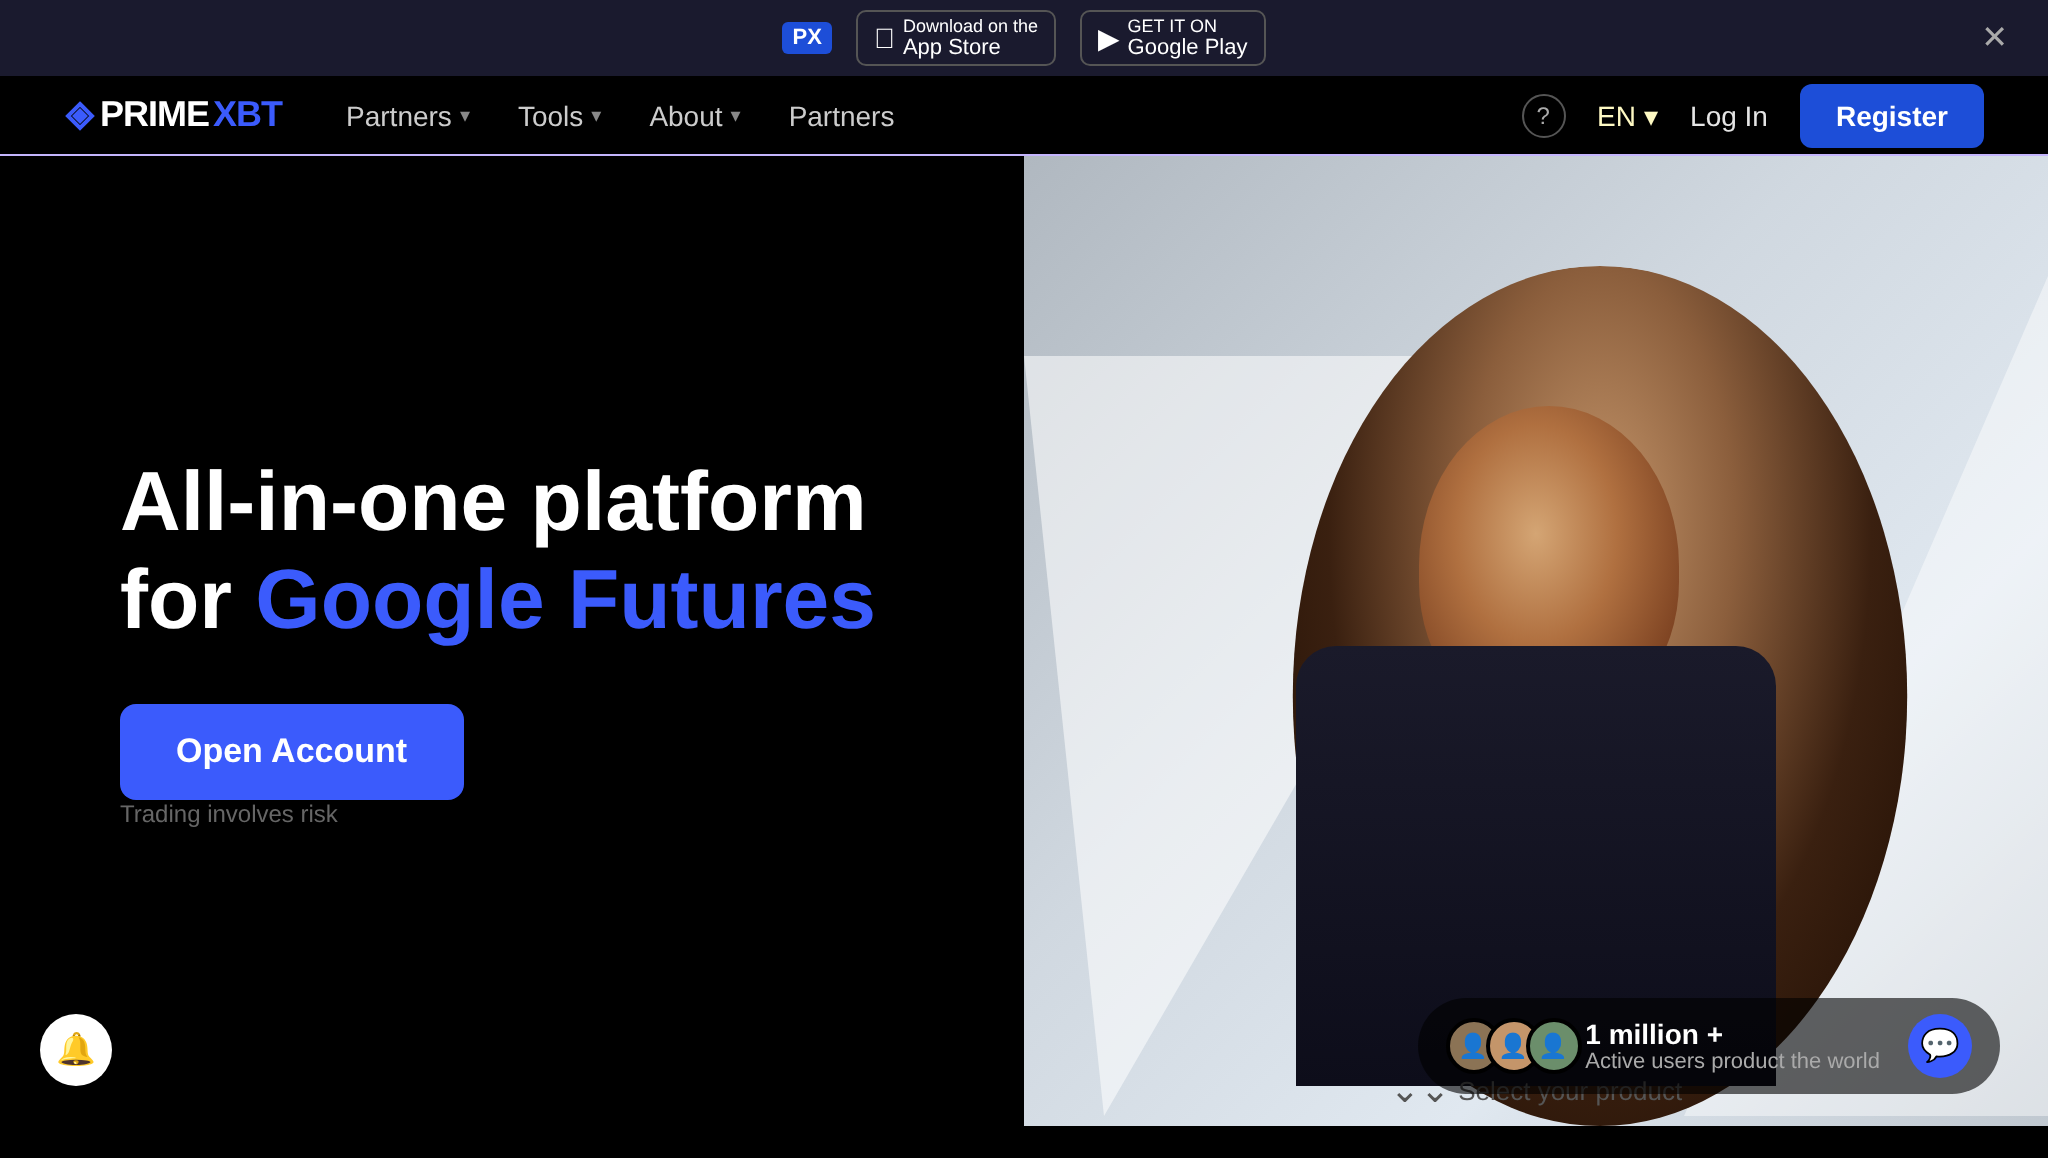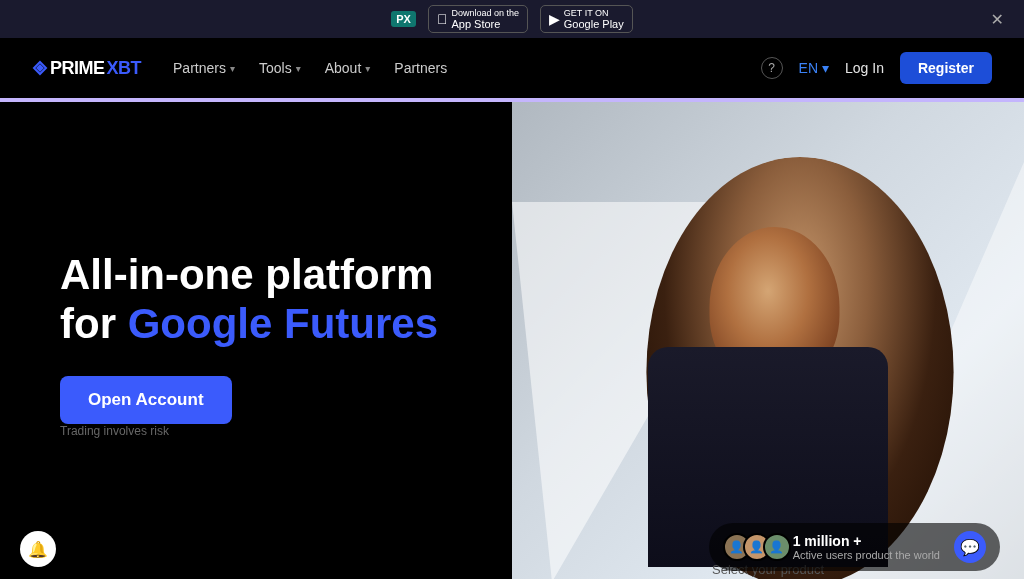--- a/index.html
+++ b/index.html
@@ -11,21 +11,21 @@
       height: 38px;
       display: flex;
       align-items: center;
       justify-content: center;
       gap: 12px;
       color: #fff;
       font-size: 13px;
       position: relative;
     }
     .top-banner .px-logo {
-      background: #0f766e;
+      background: #1d4ed8;
       color: #fff;
       font-size: 11px;
       font-weight: bold;
       padding: 2px 5px;
       border-radius: 3px;
       text-align: center;
     }
     .store-btn {
       display: inline-flex;
       align-items: center;
@@ -44,26 +44,26 @@
       background: none;
       border: none;
       color: #aaa;
       font-size: 16px;
       cursor: pointer;
     }
 
     
     .navbar {
       background: #000;
-      height: 64px;
+      height: 40px;
       display: flex;
       align-items: center;
       padding: 0 32px;
       gap: 32px;
-      border-bottom: 4px solid #c4b5fd;
+      border-bottom: 1px solid #c4b5fd;
     }
     .logo {
       display: flex;
       align-items: center;
       gap: 2px;
       color: #fff;
       font-size: 18px;
       font-weight: bold;
       letter-spacing: -0.5px;
     }
@@ -93,21 +93,21 @@
       border-radius: 50%;
       border: 1px solid #555;
       display: flex;
       align-items: center;
       justify-content: center;
       color: #aaa;
       font-size: 12px;
       cursor: pointer;
     }
     .lang-selector {
-      color: #3b82f6;
+      color: #fef9c3;
       font-size: 14px;
       cursor: pointer;
       display: flex;
       align-items: center;
       gap: 4px;
     }
     .login-btn {
       color: #e5e5e5;
       font-size: 14px;
       cursor: pointer;
@@ -182,21 +182,21 @@
       position: absolute;
       inset: 0;
       background: linear-gradient(135deg, #b0b8c0 0%, #d0d8e0 40%, #e0e8f0 70%, #c0c8d0 100%);
     }
     .select-product {
       position: absolute;
       bottom: 10px;
       left: 50%;
       transform: translateX(-50%);
       display: flex;
-      flex-direction: column;
+      flex-direction: row;
       align-items: center;
       gap: 4px;
       color: #555;
       font-size: 13px;
     }
     .chevron-down {
       font-size: 18px;
       line-height: 0.8;
       color: #555;
     }

